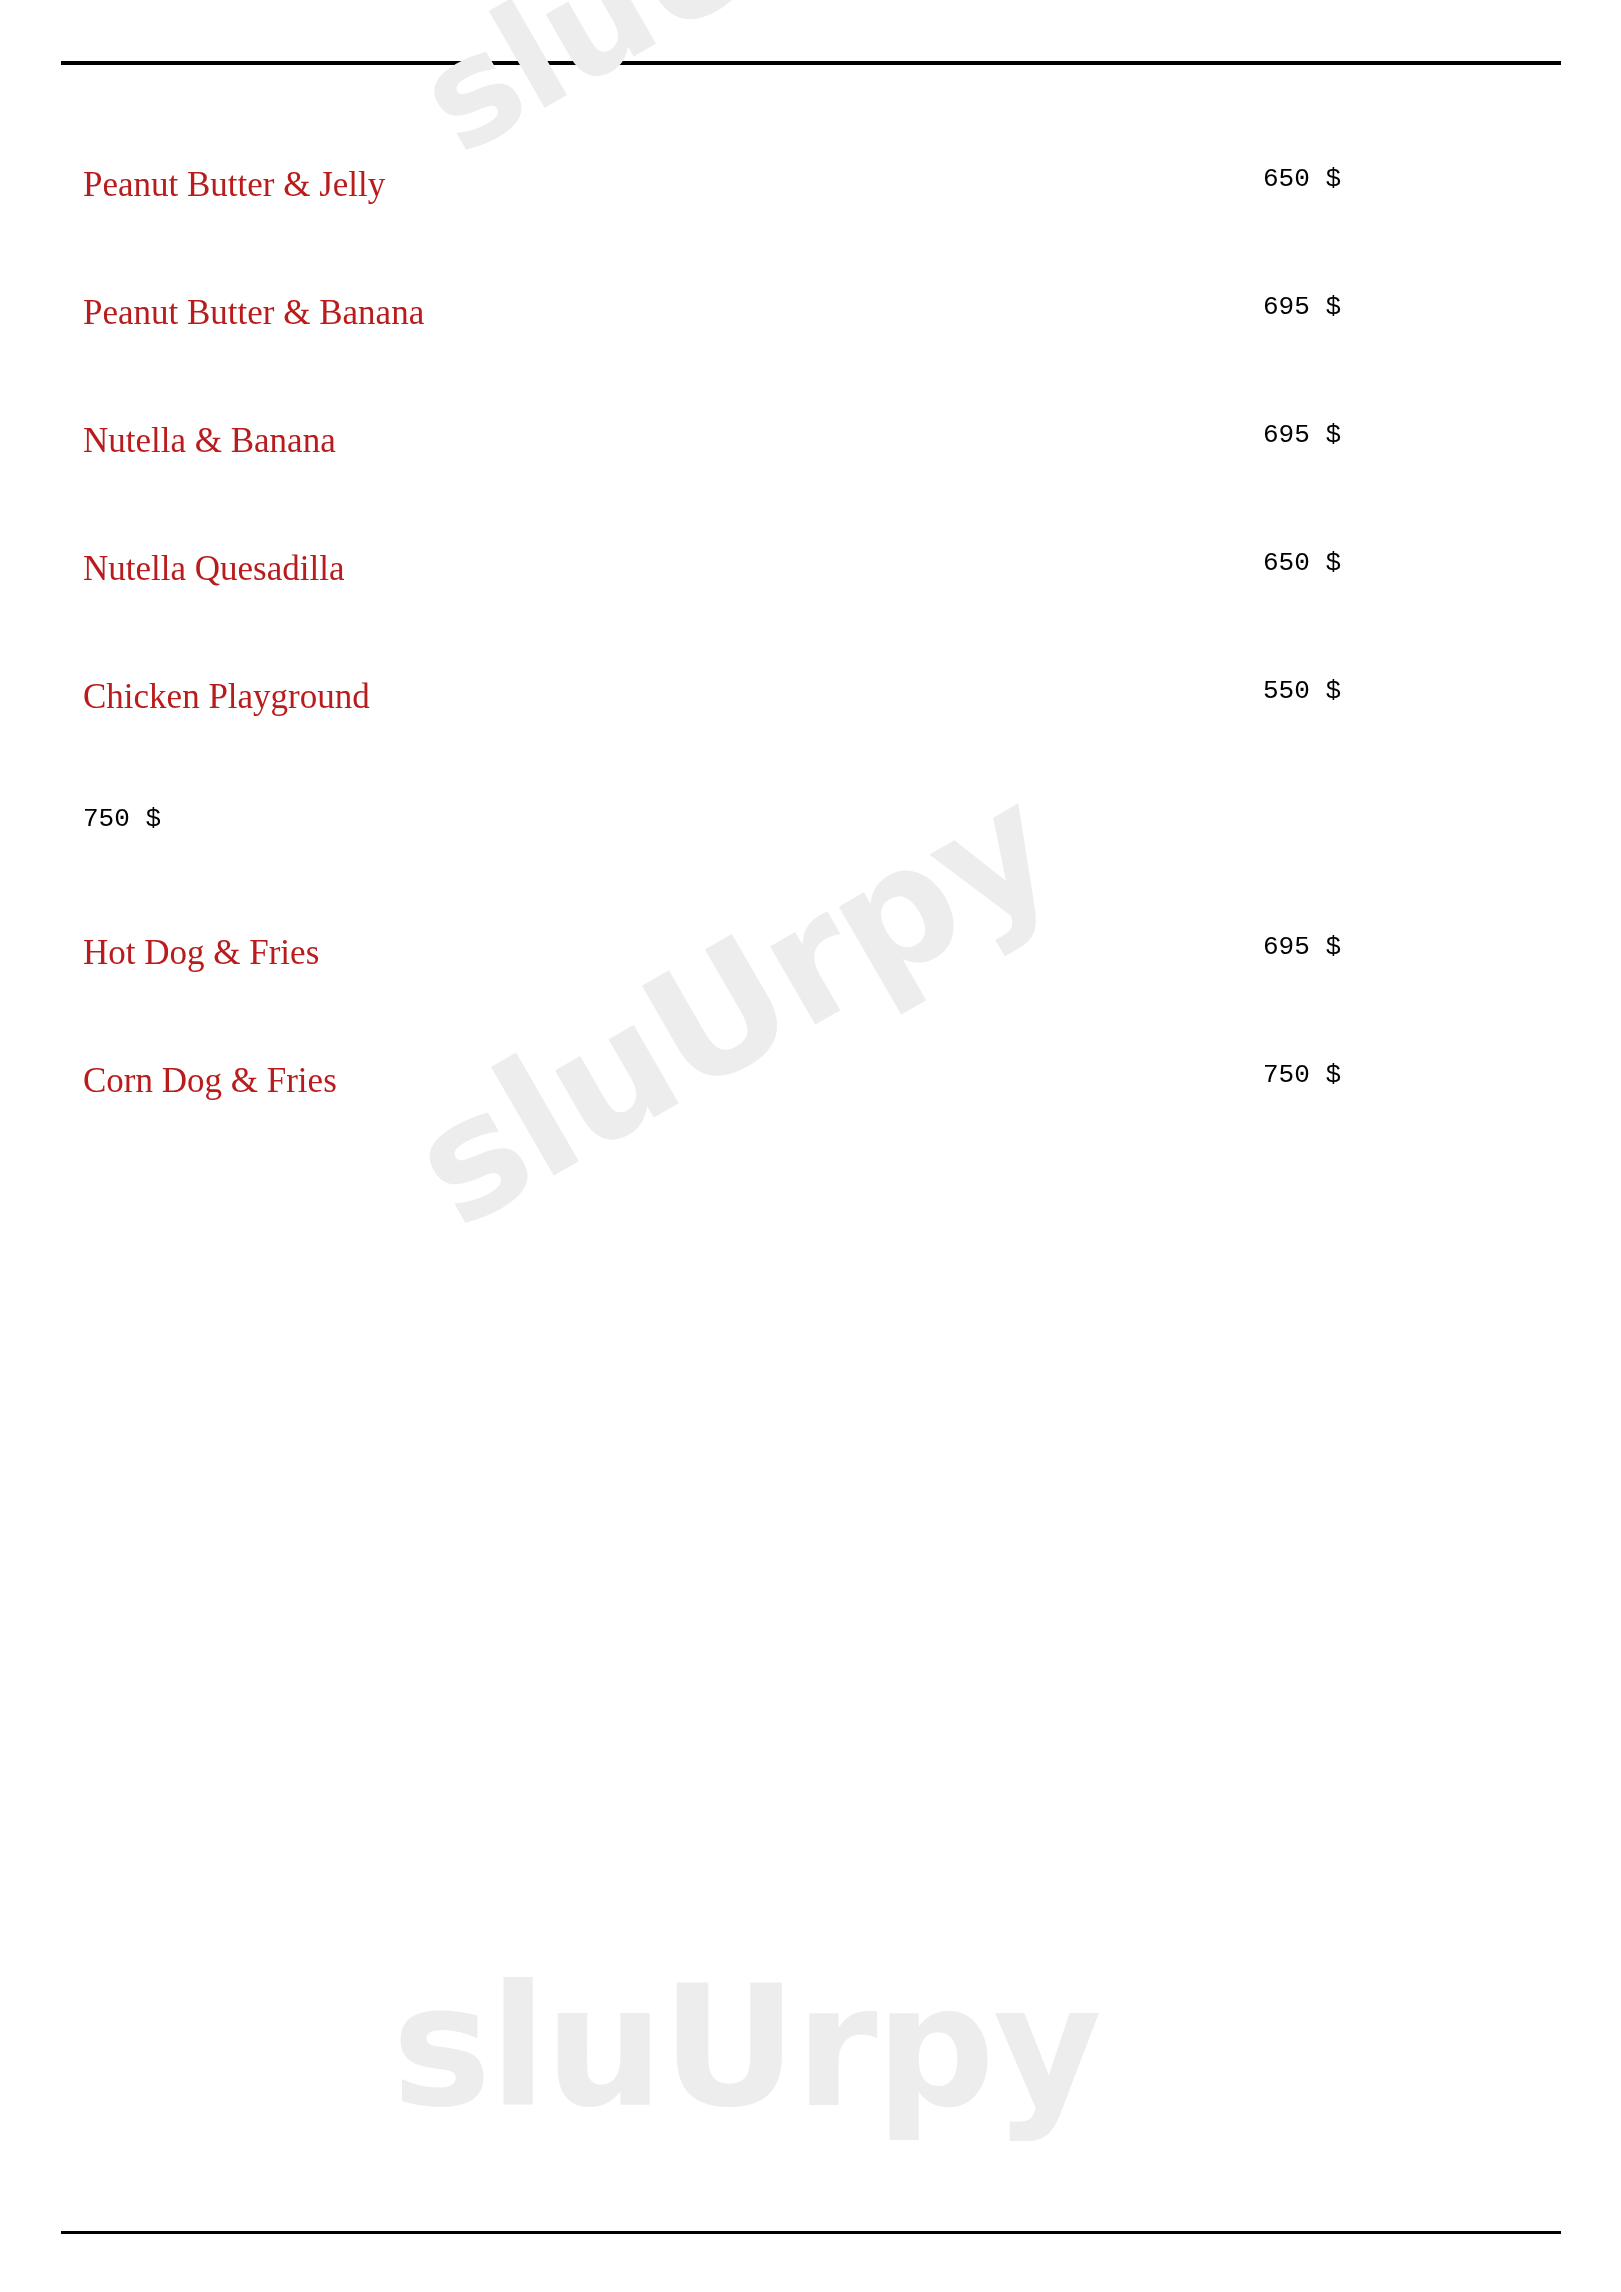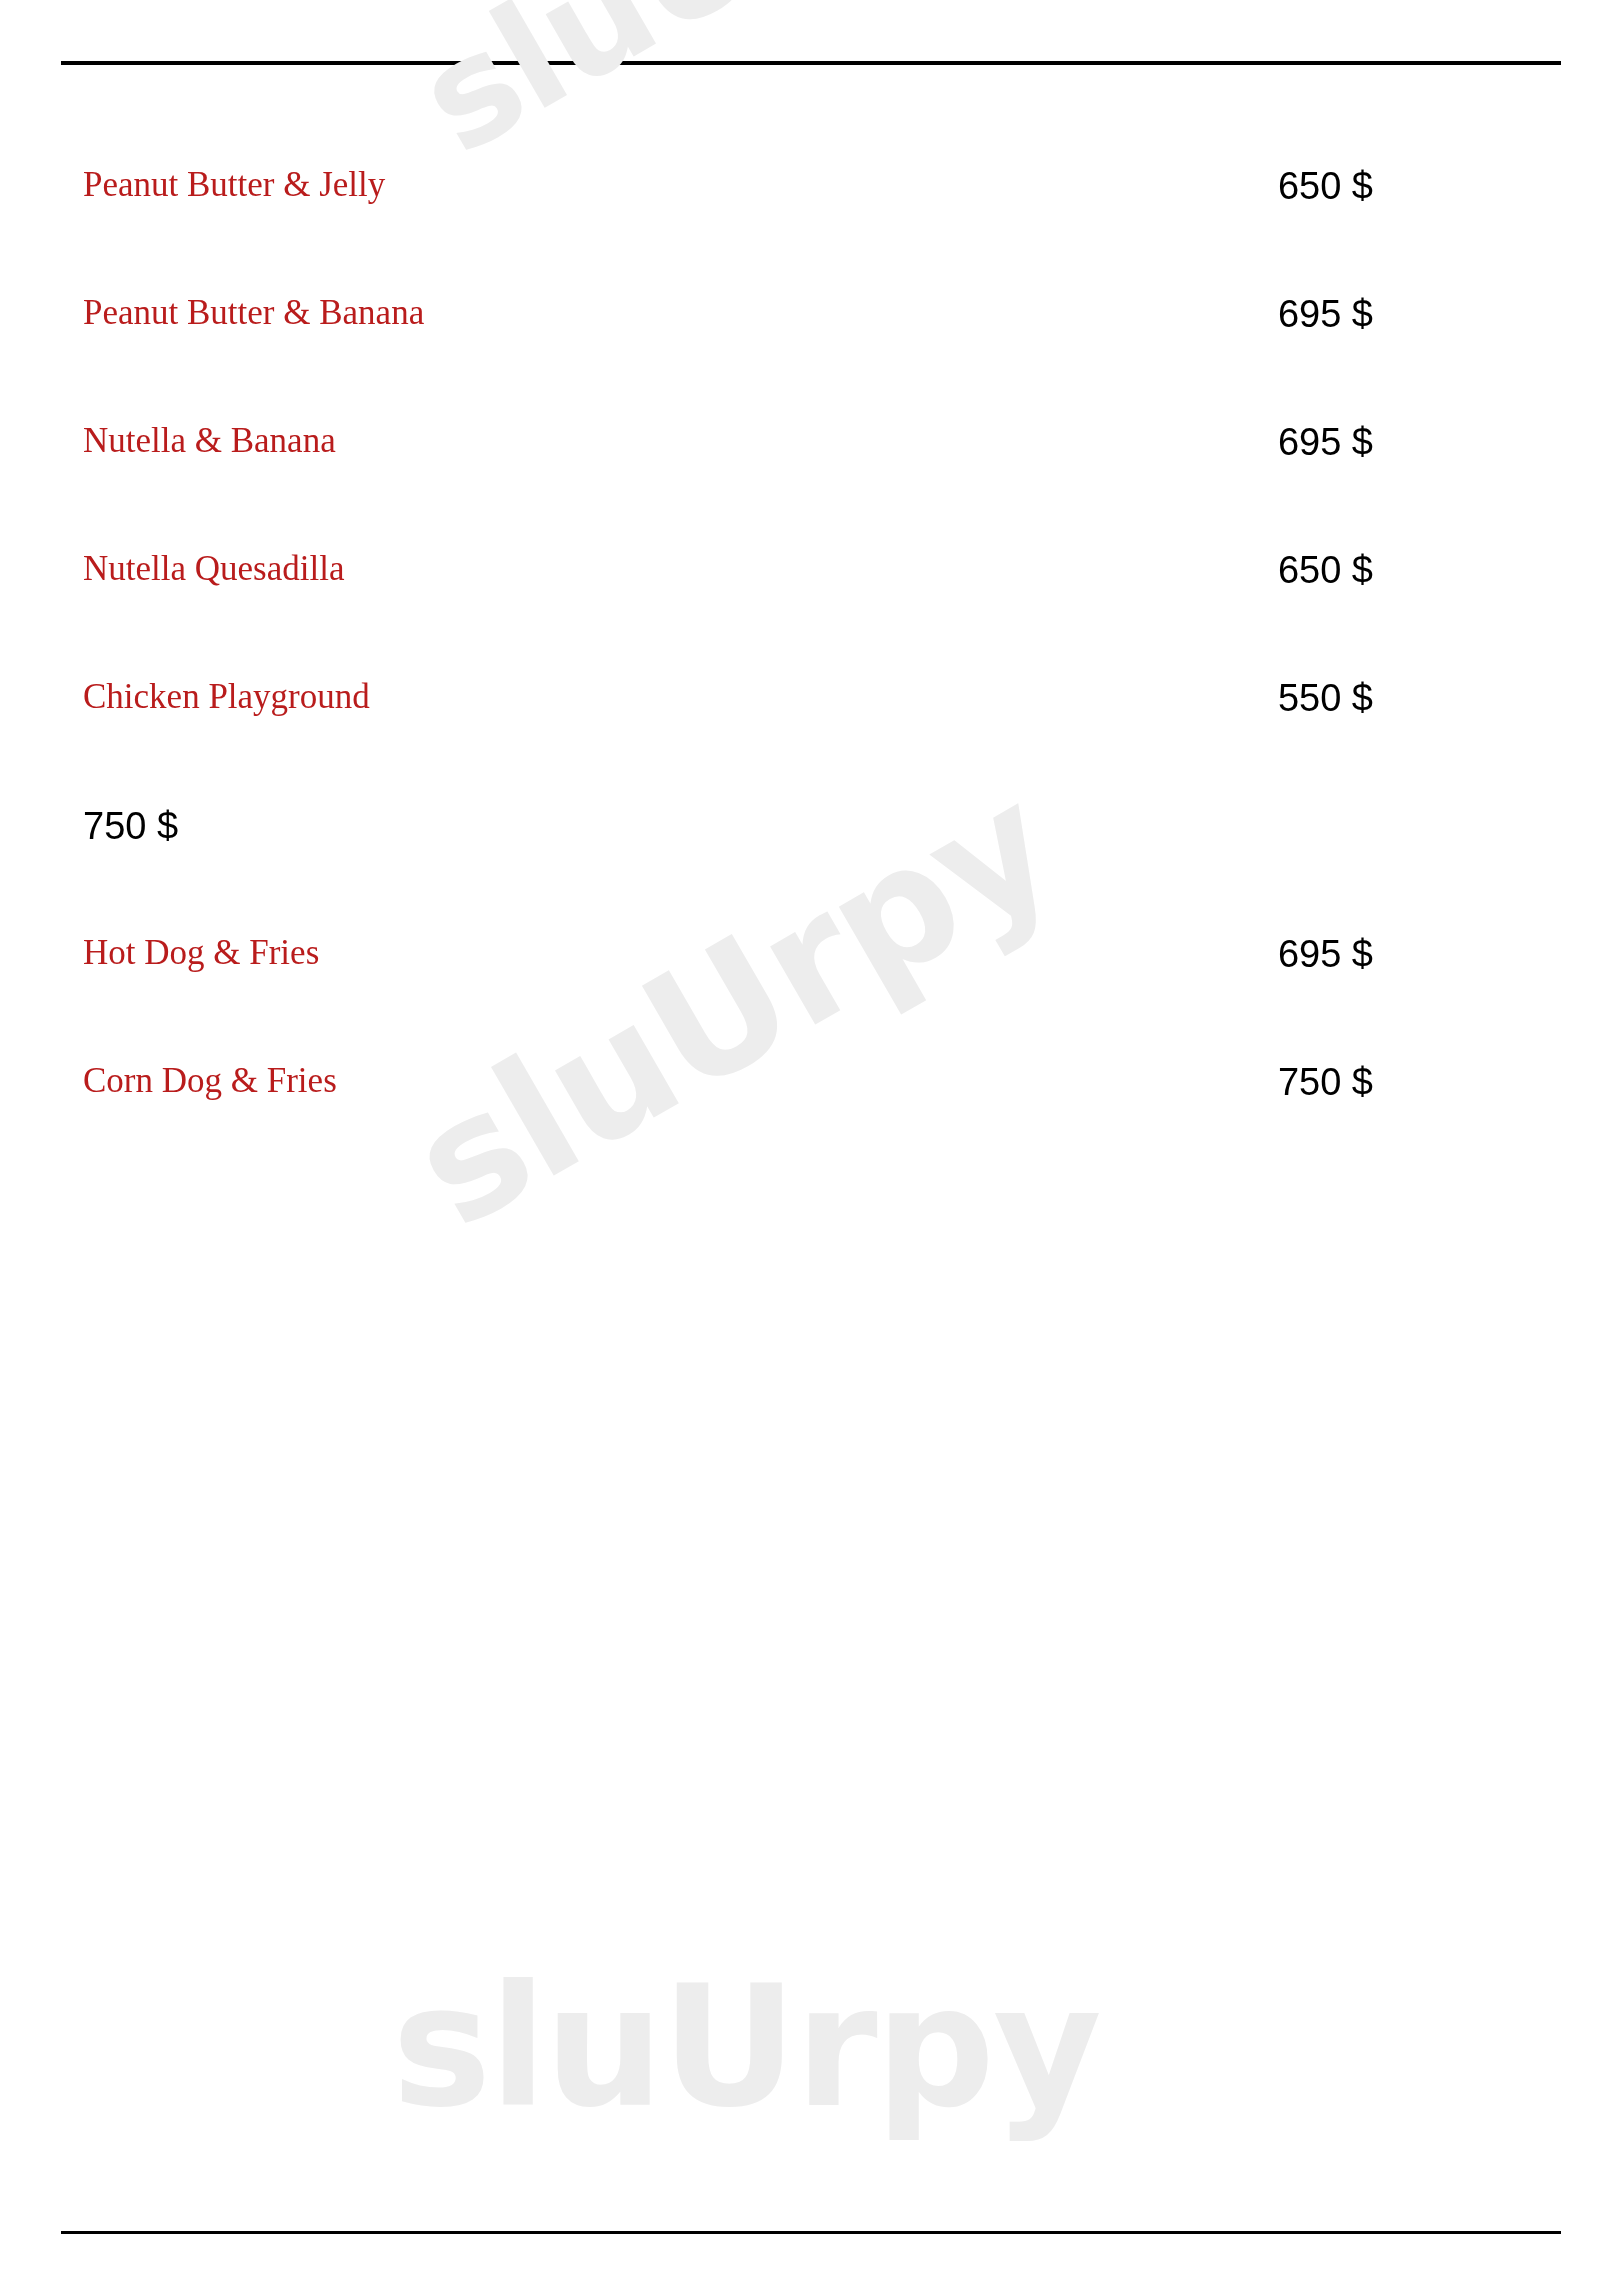--- a/index.html
+++ b/index.html
@@ -106,26 +106,26 @@
     align-items: flex-start;
     justify-content: space-between;
   }
   .item-name {
     font-size: 35px;
     color: #b91c1c;
     font-family: "Liberation Serif", serif;
     line-height: 1.15;
   }
   .item-price {
-    font-size: 38px;
+    font-size: 26px;
     color: #000000;
-    font-family: Liberation Sans, sans-serif;
+    font-family: Liberation Mono, monospace;
     line-height: 1.15;
     white-space: nowrap;
-    margin-right: 4px;
+    margin-right: 36px;
   }
 </style>
 </head>
 <body>
 
 <div class="page">
 
   <div class="top-rule"></div>
 
   <div class="watermark wm-1">sluUrpy</div>

